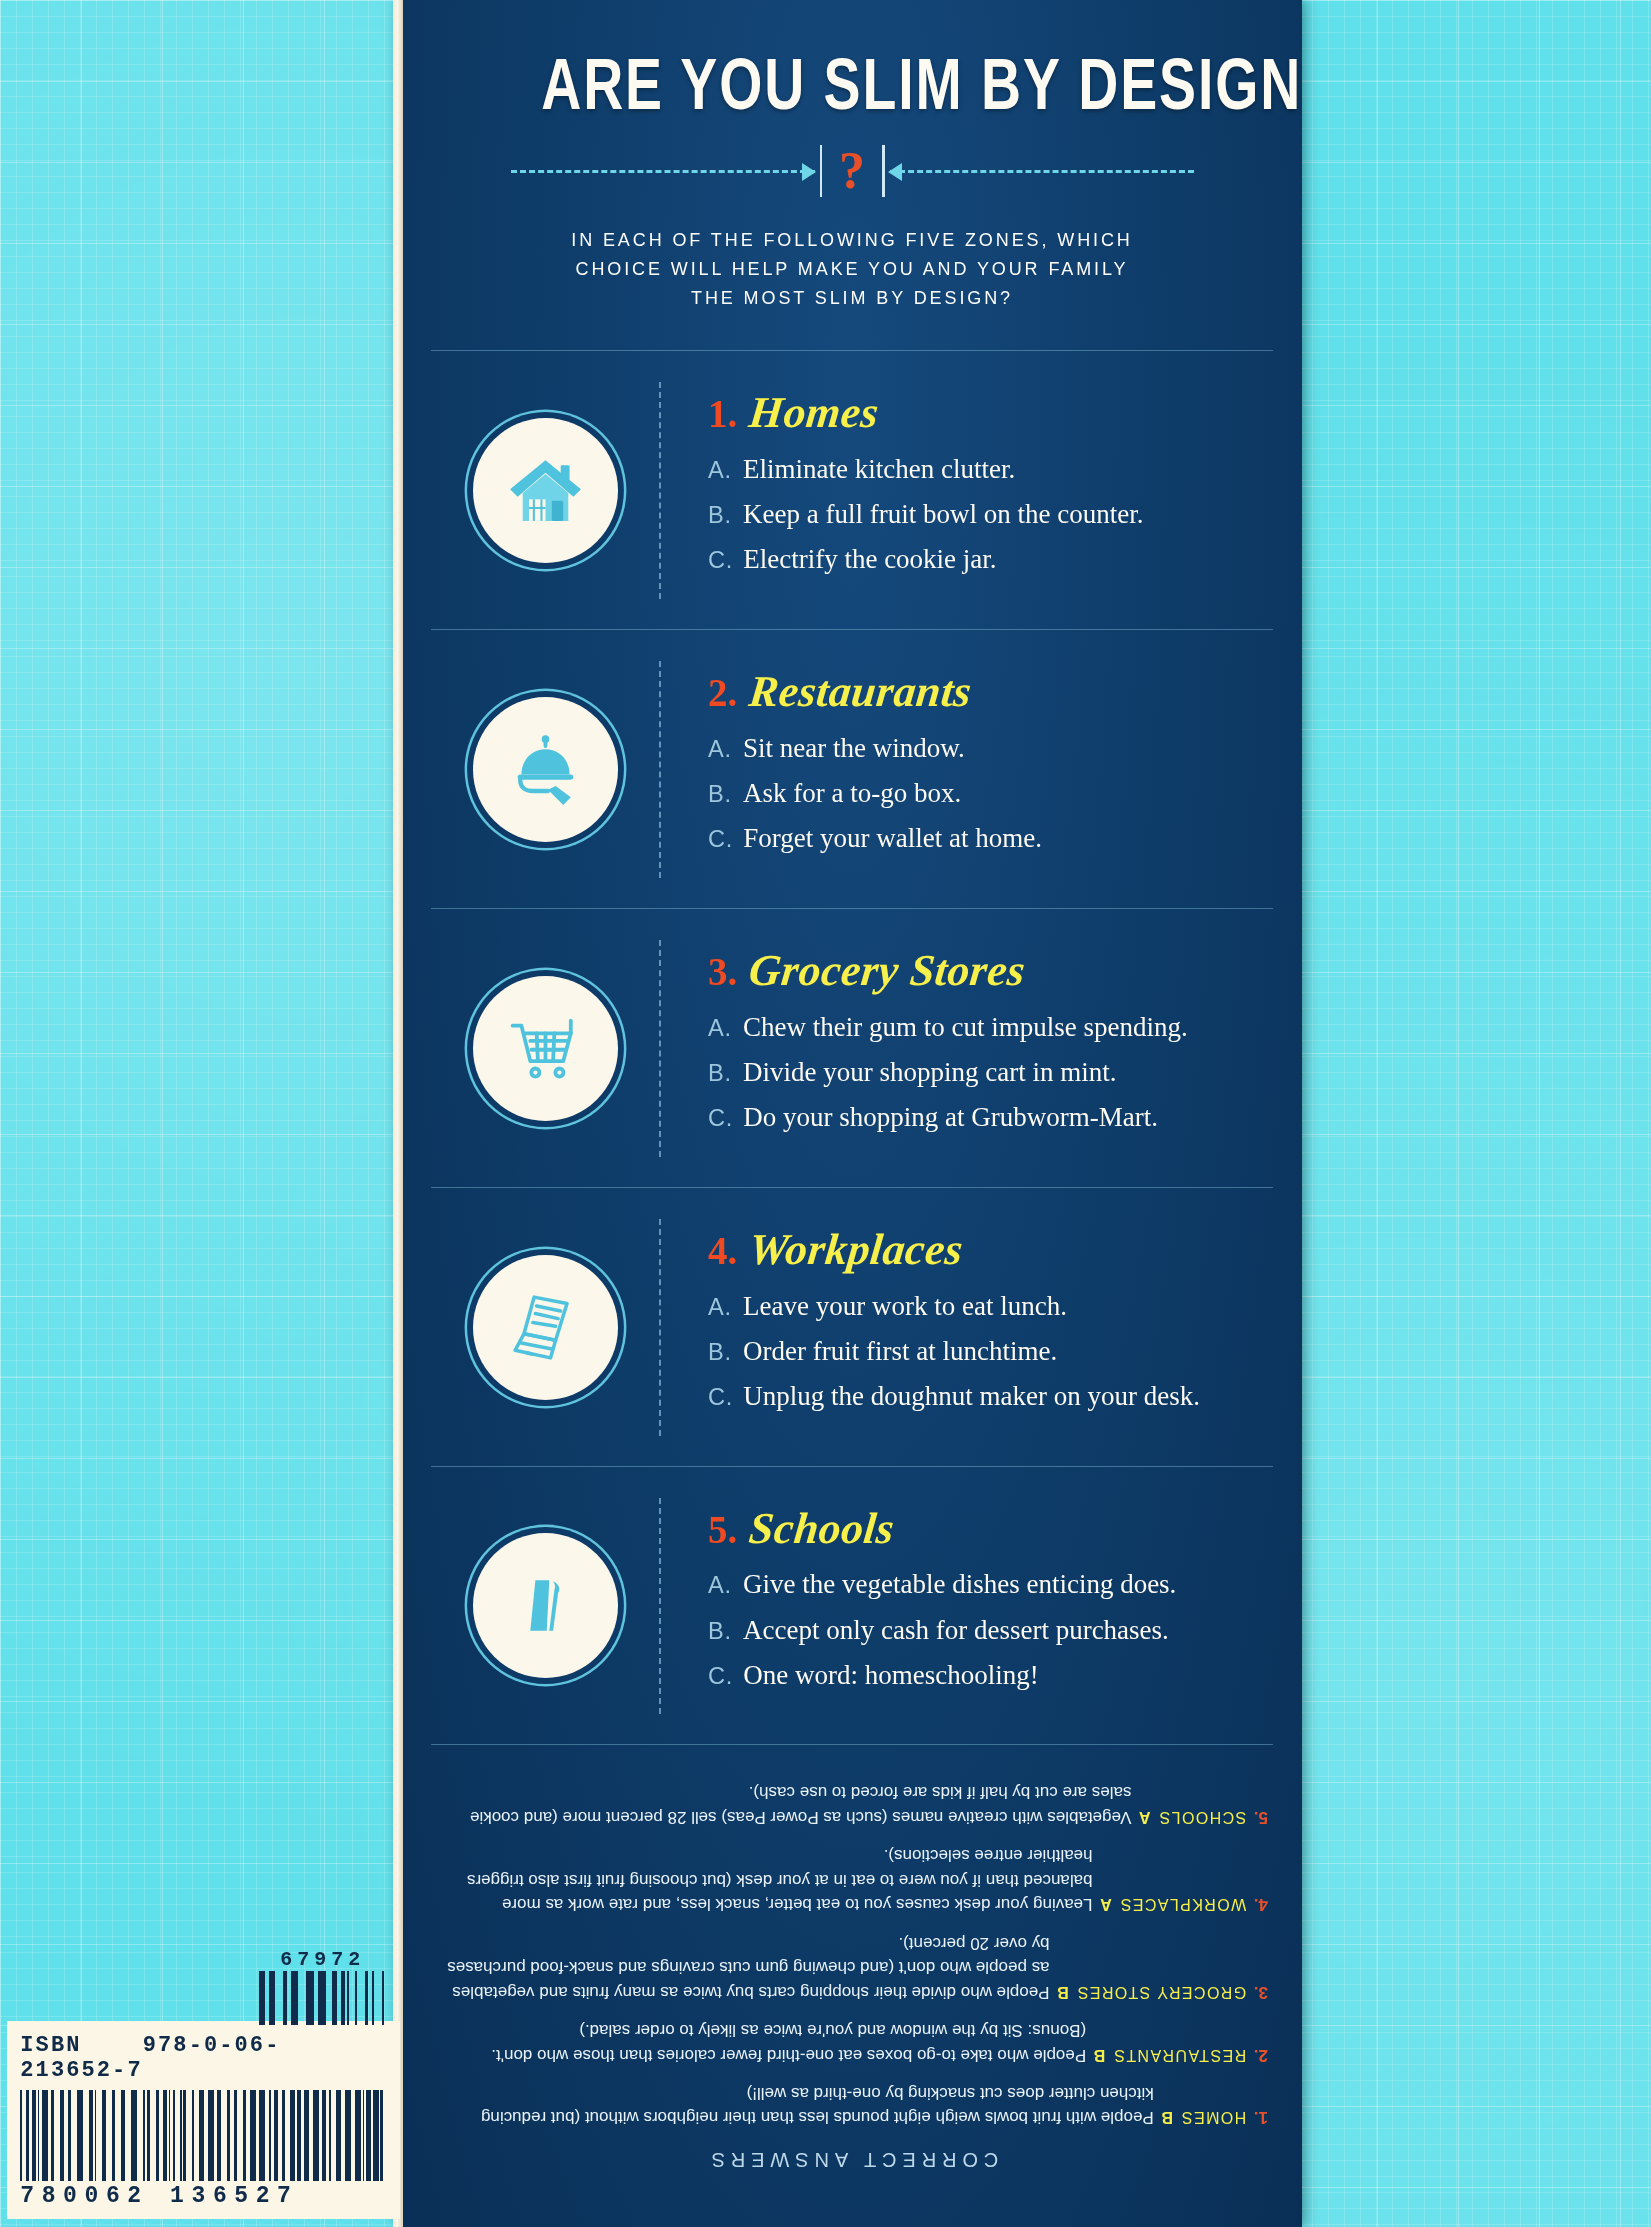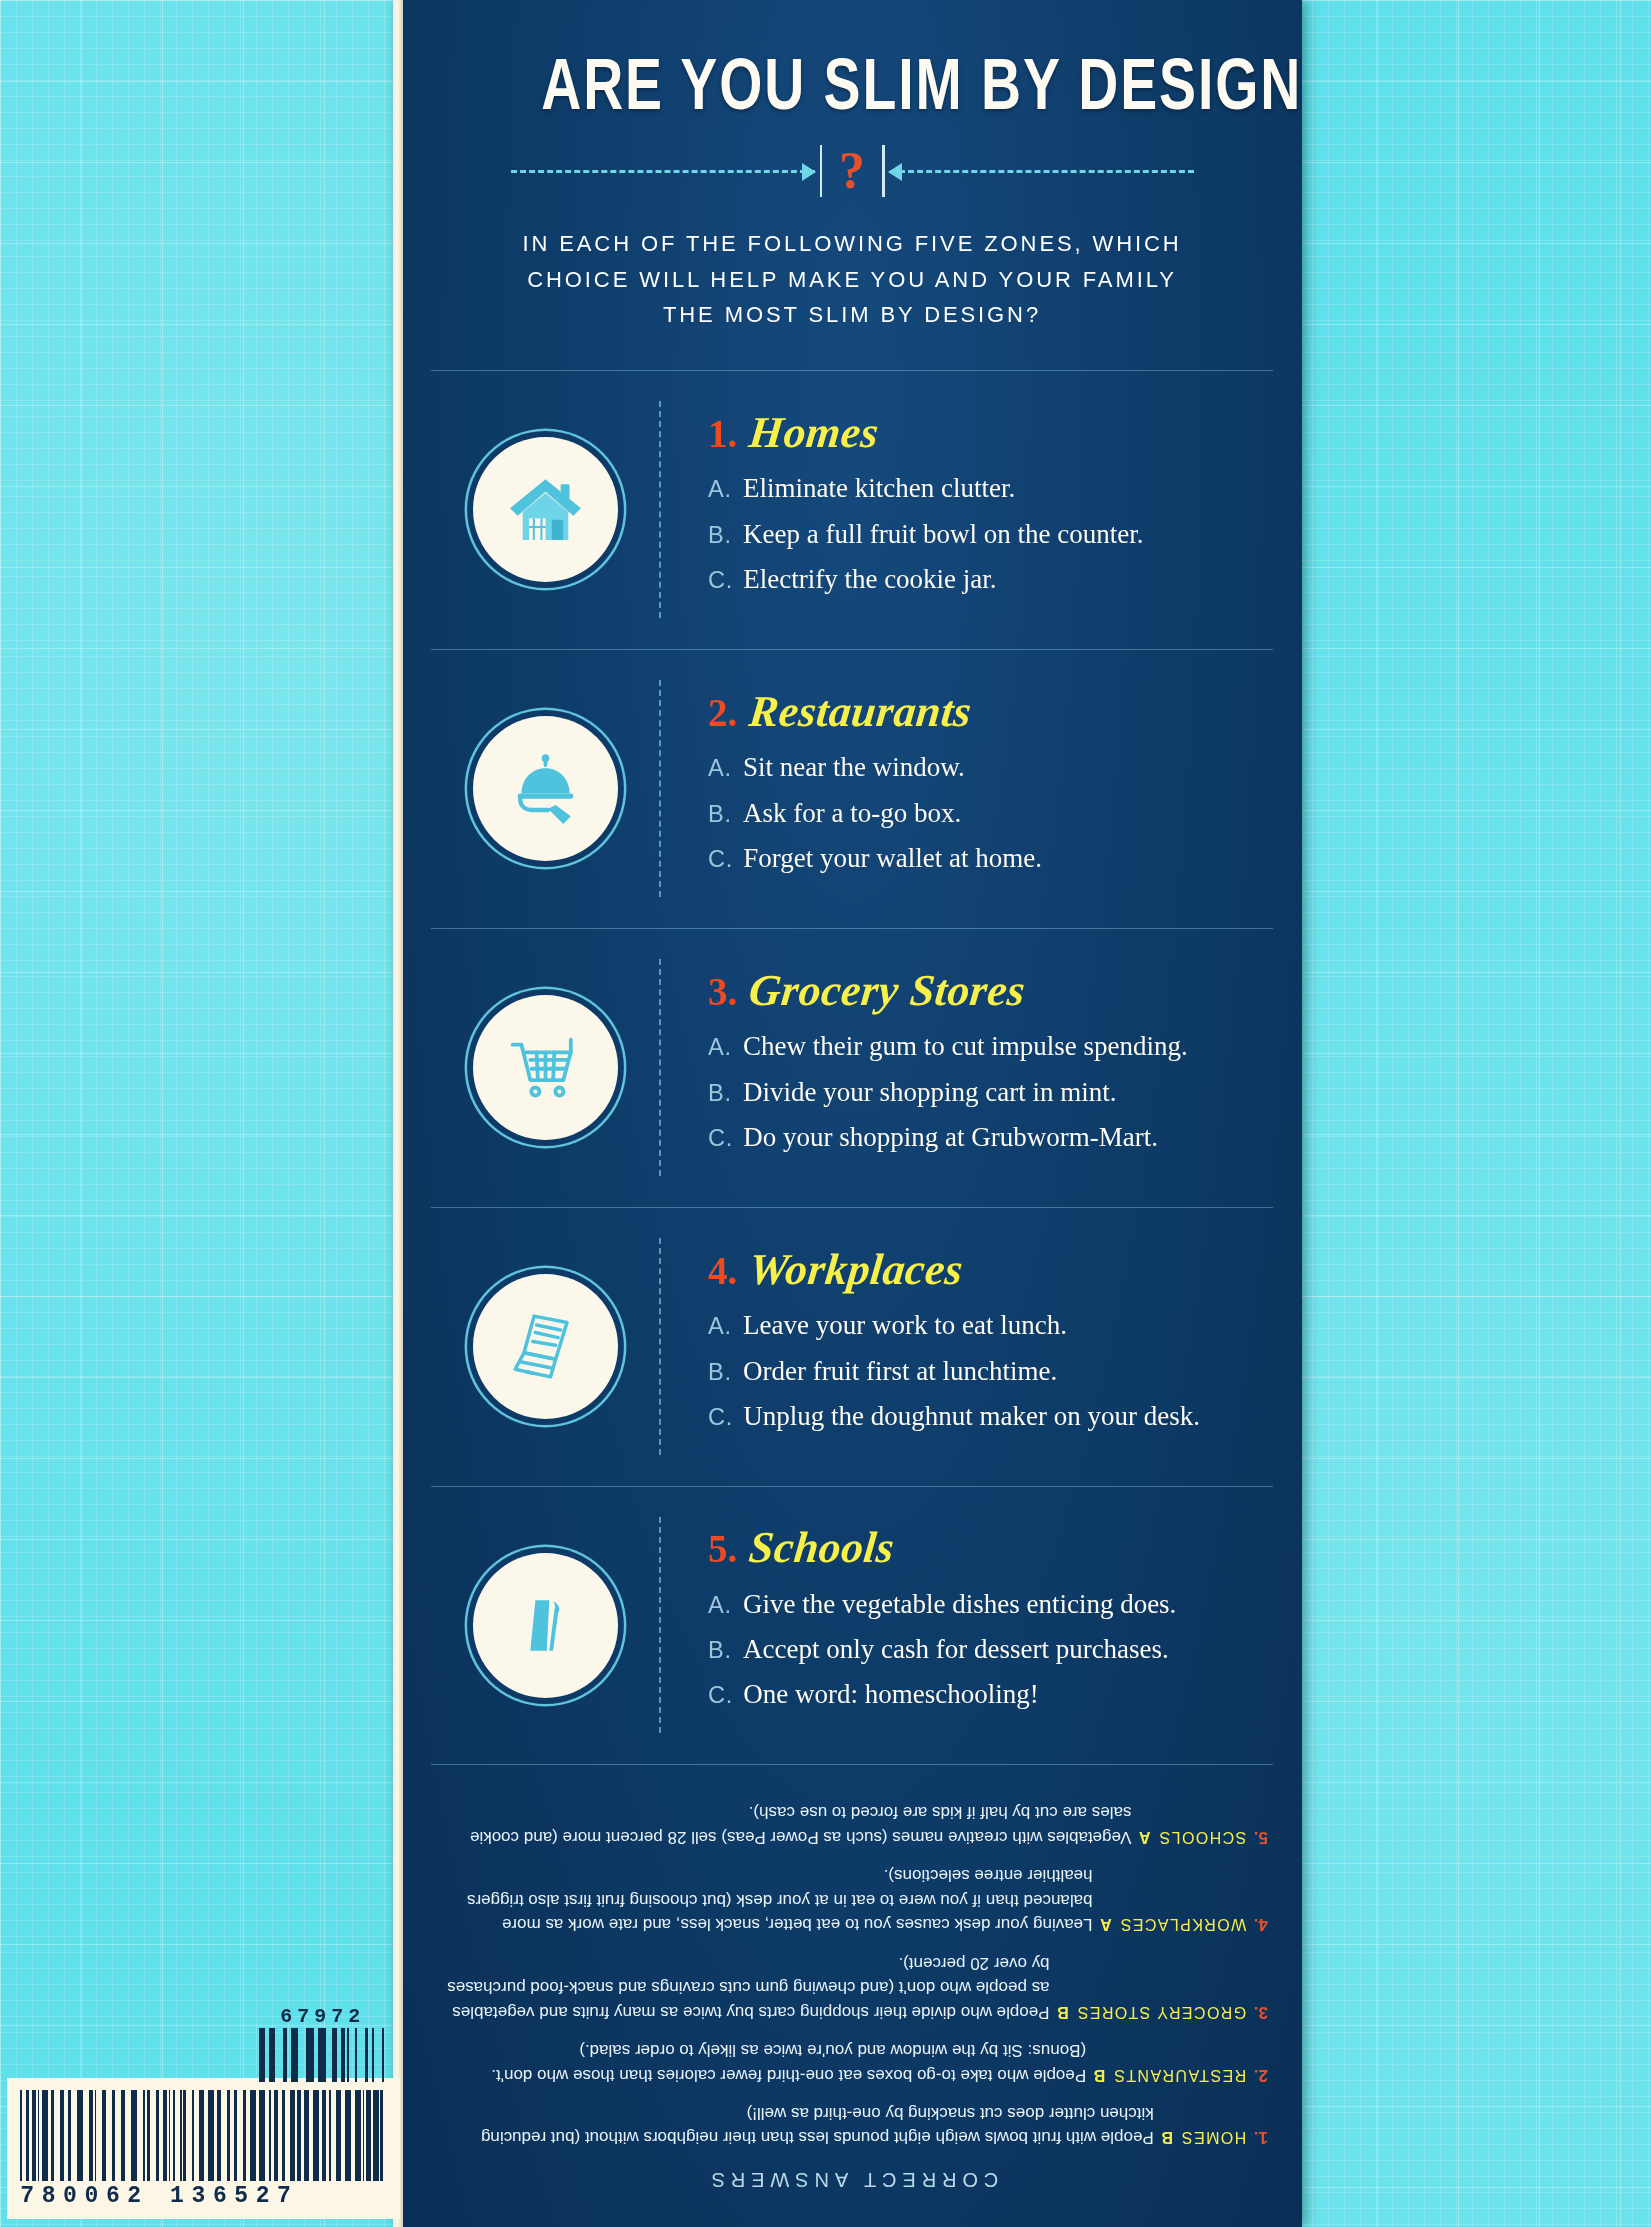--- a/index.html
+++ b/index.html
@@ -117,21 +117,21 @@
     color: #e8502a;
     font-family: "Liberation Serif", serif;
     font-weight: 700;
     font-size: 52px;
     line-height: 1;
     padding: 0 17px;
   }
 
   .subtitle {
     color: #ffffff;
-    font-size: 22px;
+    font-size: 18px;
     letter-spacing: 2.9px;
     line-height: 1.62;
     font-weight: 400;
     padding: 0 39px;
     text-transform: uppercase;
   }
 
   
   .zones { margin: 37px 29px 0 29px; }
 
@@ -584,20 +584,25 @@
           <span style="width:5.9px;background:transparent"></span>
           <span style="width:1.9px;background:#102c4a"></span>
           <span style="width:7.8px;background:transparent"></span>
           <span style="width:3.9px;background:#102c4a"></span>
           <span style="width:3.9px;background:transparent"></span>
           <span style="width:1.9px;background:#102c4a"></span>
           <span style="width:7.8px;background:transparent"></span>
           <span style="width:1.9px;background:#102c4a"></span>
         </div>
     </div>
+    <div class="isbn-text">
+      <span>ISBN</span>
+      <span>&nbsp;&nbsp;</span>
+      <span>978-0-06-213652-7</span>
+    </div>
     <div class="bars" id="ean-bars">
         <span style="width:1.5px;background:#102c4a"></span>
         <span style="width:4.4px;background:transparent"></span>
         <span style="width:2.9px;background:#102c4a"></span>
         <span style="width:2.9px;background:transparent"></span>
         <span style="width:4.4px;background:#102c4a"></span>
         <span style="width:1.5px;background:transparent"></span>
         <span style="width:1.5px;background:#102c4a"></span>
         <span style="width:2.9px;background:transparent"></span>
         <span style="width:5.8px;background:#102c4a"></span>

